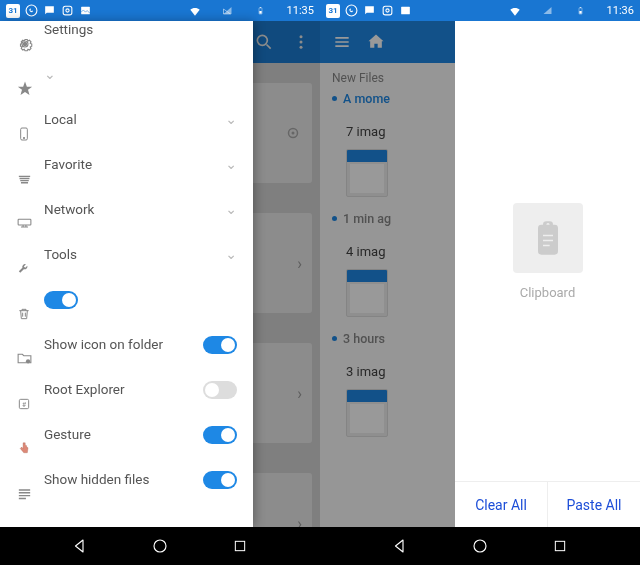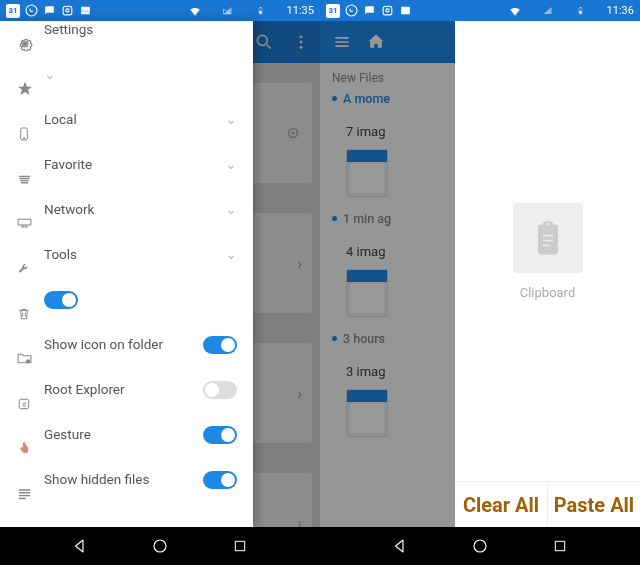--- a/index.html
+++ b/index.html
@@ -48,21 +48,21 @@
   .file-row { padding: 10px 0 6px 14px; font-size: 13px; color: #444; }
   .thumb { width: 42px; height: 48px; background: #eee; margin: 4px 0 10px 14px; border: 1px solid #ddd; border-radius: 2px; position: relative; overflow: hidden; }
   .thumb::before { content:''; position:absolute; top:0; left:0; right:0; height:12px; background:#1e88e5; }
   .thumb::after { content:''; position:absolute; top:14px; left:3px; right:3px; bottom:3px; background:#fff; }
   .dim2 { position: absolute; inset: 0; background: rgba(0,0,0,0.4); }
   
   .clip-panel { position: absolute; top: 21px; right: 0; width: 185px; bottom: 38px; background: #fff; display: flex; flex-direction: column; }
   .clip-body { flex: 1; display: flex; flex-direction: column; align-items: center; justify-content: center; color: #aaa; gap: 12px; }
   .clip-iconbox { width: 70px; height: 70px; background: #eee; border-radius: 4px; display: flex; align-items: center; justify-content: center; }
   .clip-actions { height: 46px; display: flex; border-top: 1px solid #eee; }
-  .clip-btn { flex: 1; display: flex; align-items: center; justify-content: center; font-size: 20px; font-weight: 700; color: #a16207; }
+  .clip-btn { flex: 1; display: flex; align-items: center; justify-content: center; font-size: 14px; font-weight: 400; color: #1d4ed8; }
   .clip-btn:first-child { border-right: 1px solid #eee; }
   
   svg { display: block; }
 </style>
 </head>
 <body>
 
 <div class="container">
 
   <div class="phone">

